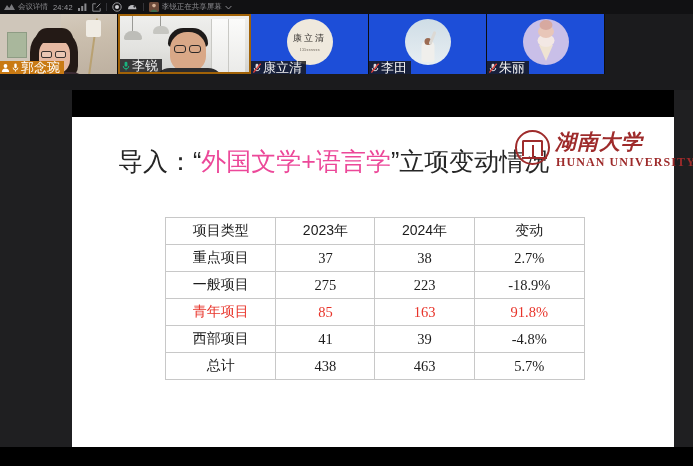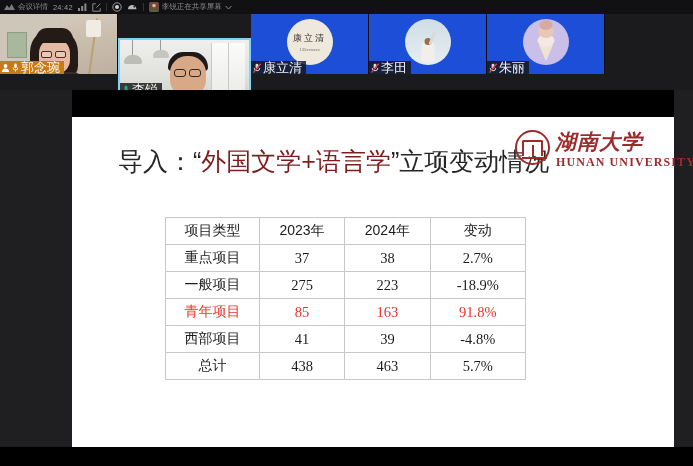--- a/index.html
+++ b/index.html
@@ -35,21 +35,21 @@
     display: flex;
   }
   .tile {
     position: relative; width: 118px; height: 60px;
     background: #1d4ed8; overflow: hidden;
     border-right: 1px solid #0d0d0f;
     flex: 0 0 118px;
   }
   .tile.wide { flex: 0 0 133px; width: 133px; }
   .tile.last { flex: 0 0 83px; width: 83px; }
-  .tile.active { border: 2px solid #7dd3fc; margin-top: 24px; }
+  .tile.active { border: 2px solid #a16207; }
 
   .namebadge {
     position: absolute; left: 0; bottom: 0;
     display: flex; align-items: center; gap: 2px;
     height: 13px; padding: 0 4px 0 2px;
     background: rgba(22,22,25,.82);
     max-width: 100%;
   }
   .namebadge.host { background: #c97a14; padding-left: 1px; }
   .namebadge .nm {
@@ -110,21 +110,21 @@
     position: absolute; left: 72px; top: 117px;
     width: 602px; height: 330px;
     background: #ffffff;
   }
   .slide-title {
     position: absolute; left: 46px; top: 28px;
     font-family: "Liberation Sans", sans-serif;
     font-size: 25px; color: #262626; white-space: nowrap;
     letter-spacing: 0px;
   }
-  .slide-title .hl { color: #7f1d1d; }
+  .slide-title .hl { color: #ec4899; }
 
   .logo { position: absolute; right: 23px; top: 11px; width: 136px; height: 42px; }
   .logo-seal {
     position: absolute; left: 0; top: 2px; width: 35px; height: 35px;
     border-radius: 50%; border: 2px solid #9e2b2b;
     display: flex; align-items: center; justify-content: center;
   }
   .logo-seal .inner {
     width: 21px; height: 16px; border: 2px solid #9e2b2b; border-bottom: none;
     border-radius: 2px 2px 0 0; position: relative; background: #fff;
@@ -142,21 +142,21 @@
     font-size: 21px; color: #9e2b2b; letter-spacing: 1px; white-space: nowrap;
   }
   .logo-en {
     position: absolute; left: 41px; top: 27px;
     font-family: "Liberation Serif", serif; font-weight: bold;
     font-size: 12px; color: #9e2b2b; letter-spacing: 1.1px; white-space: nowrap;
   }
 
   table.stat {
     position: absolute; left: 93px; top: 100px;
-    width: 361px;
+    width: 420px;
     border-collapse: collapse;
     font-family: "Liberation Serif", serif;
   }
   table.stat td {
     border: 1px solid #c8c8c8;
     text-align: center;
     height: 27px;
     font-size: 14.5px;
     color: #1c1c1c;
     padding: 0 4px;

